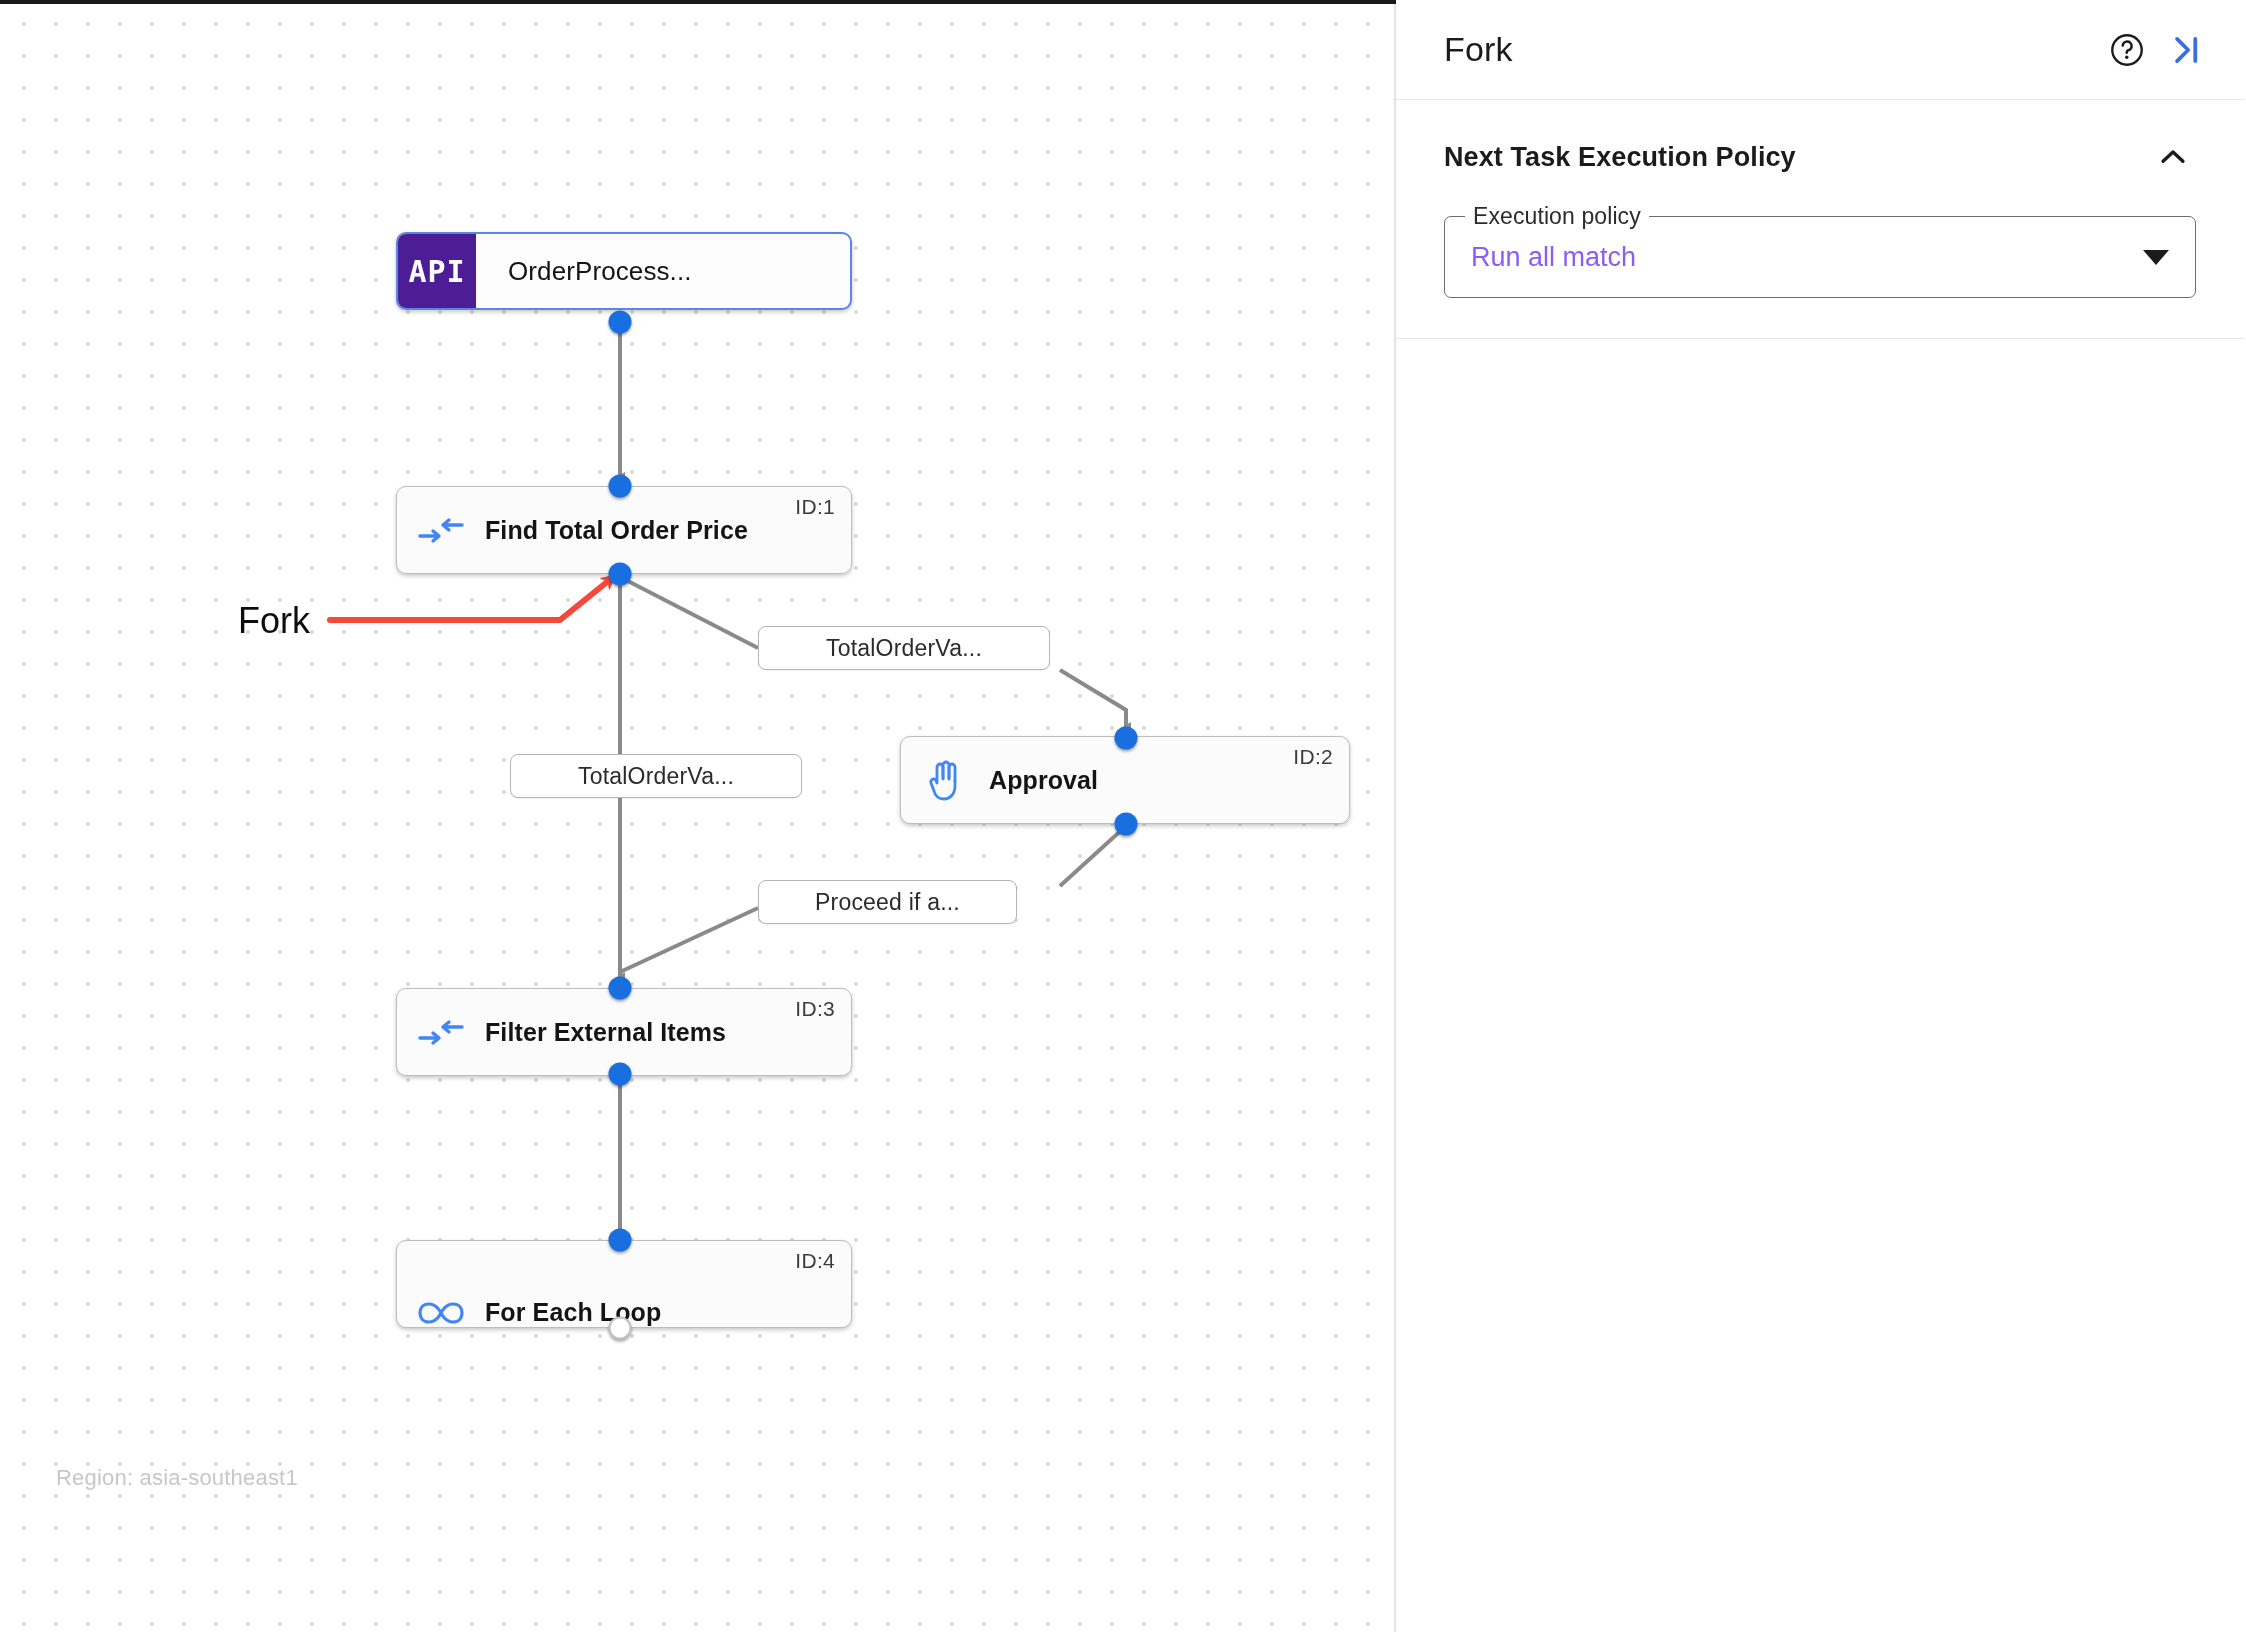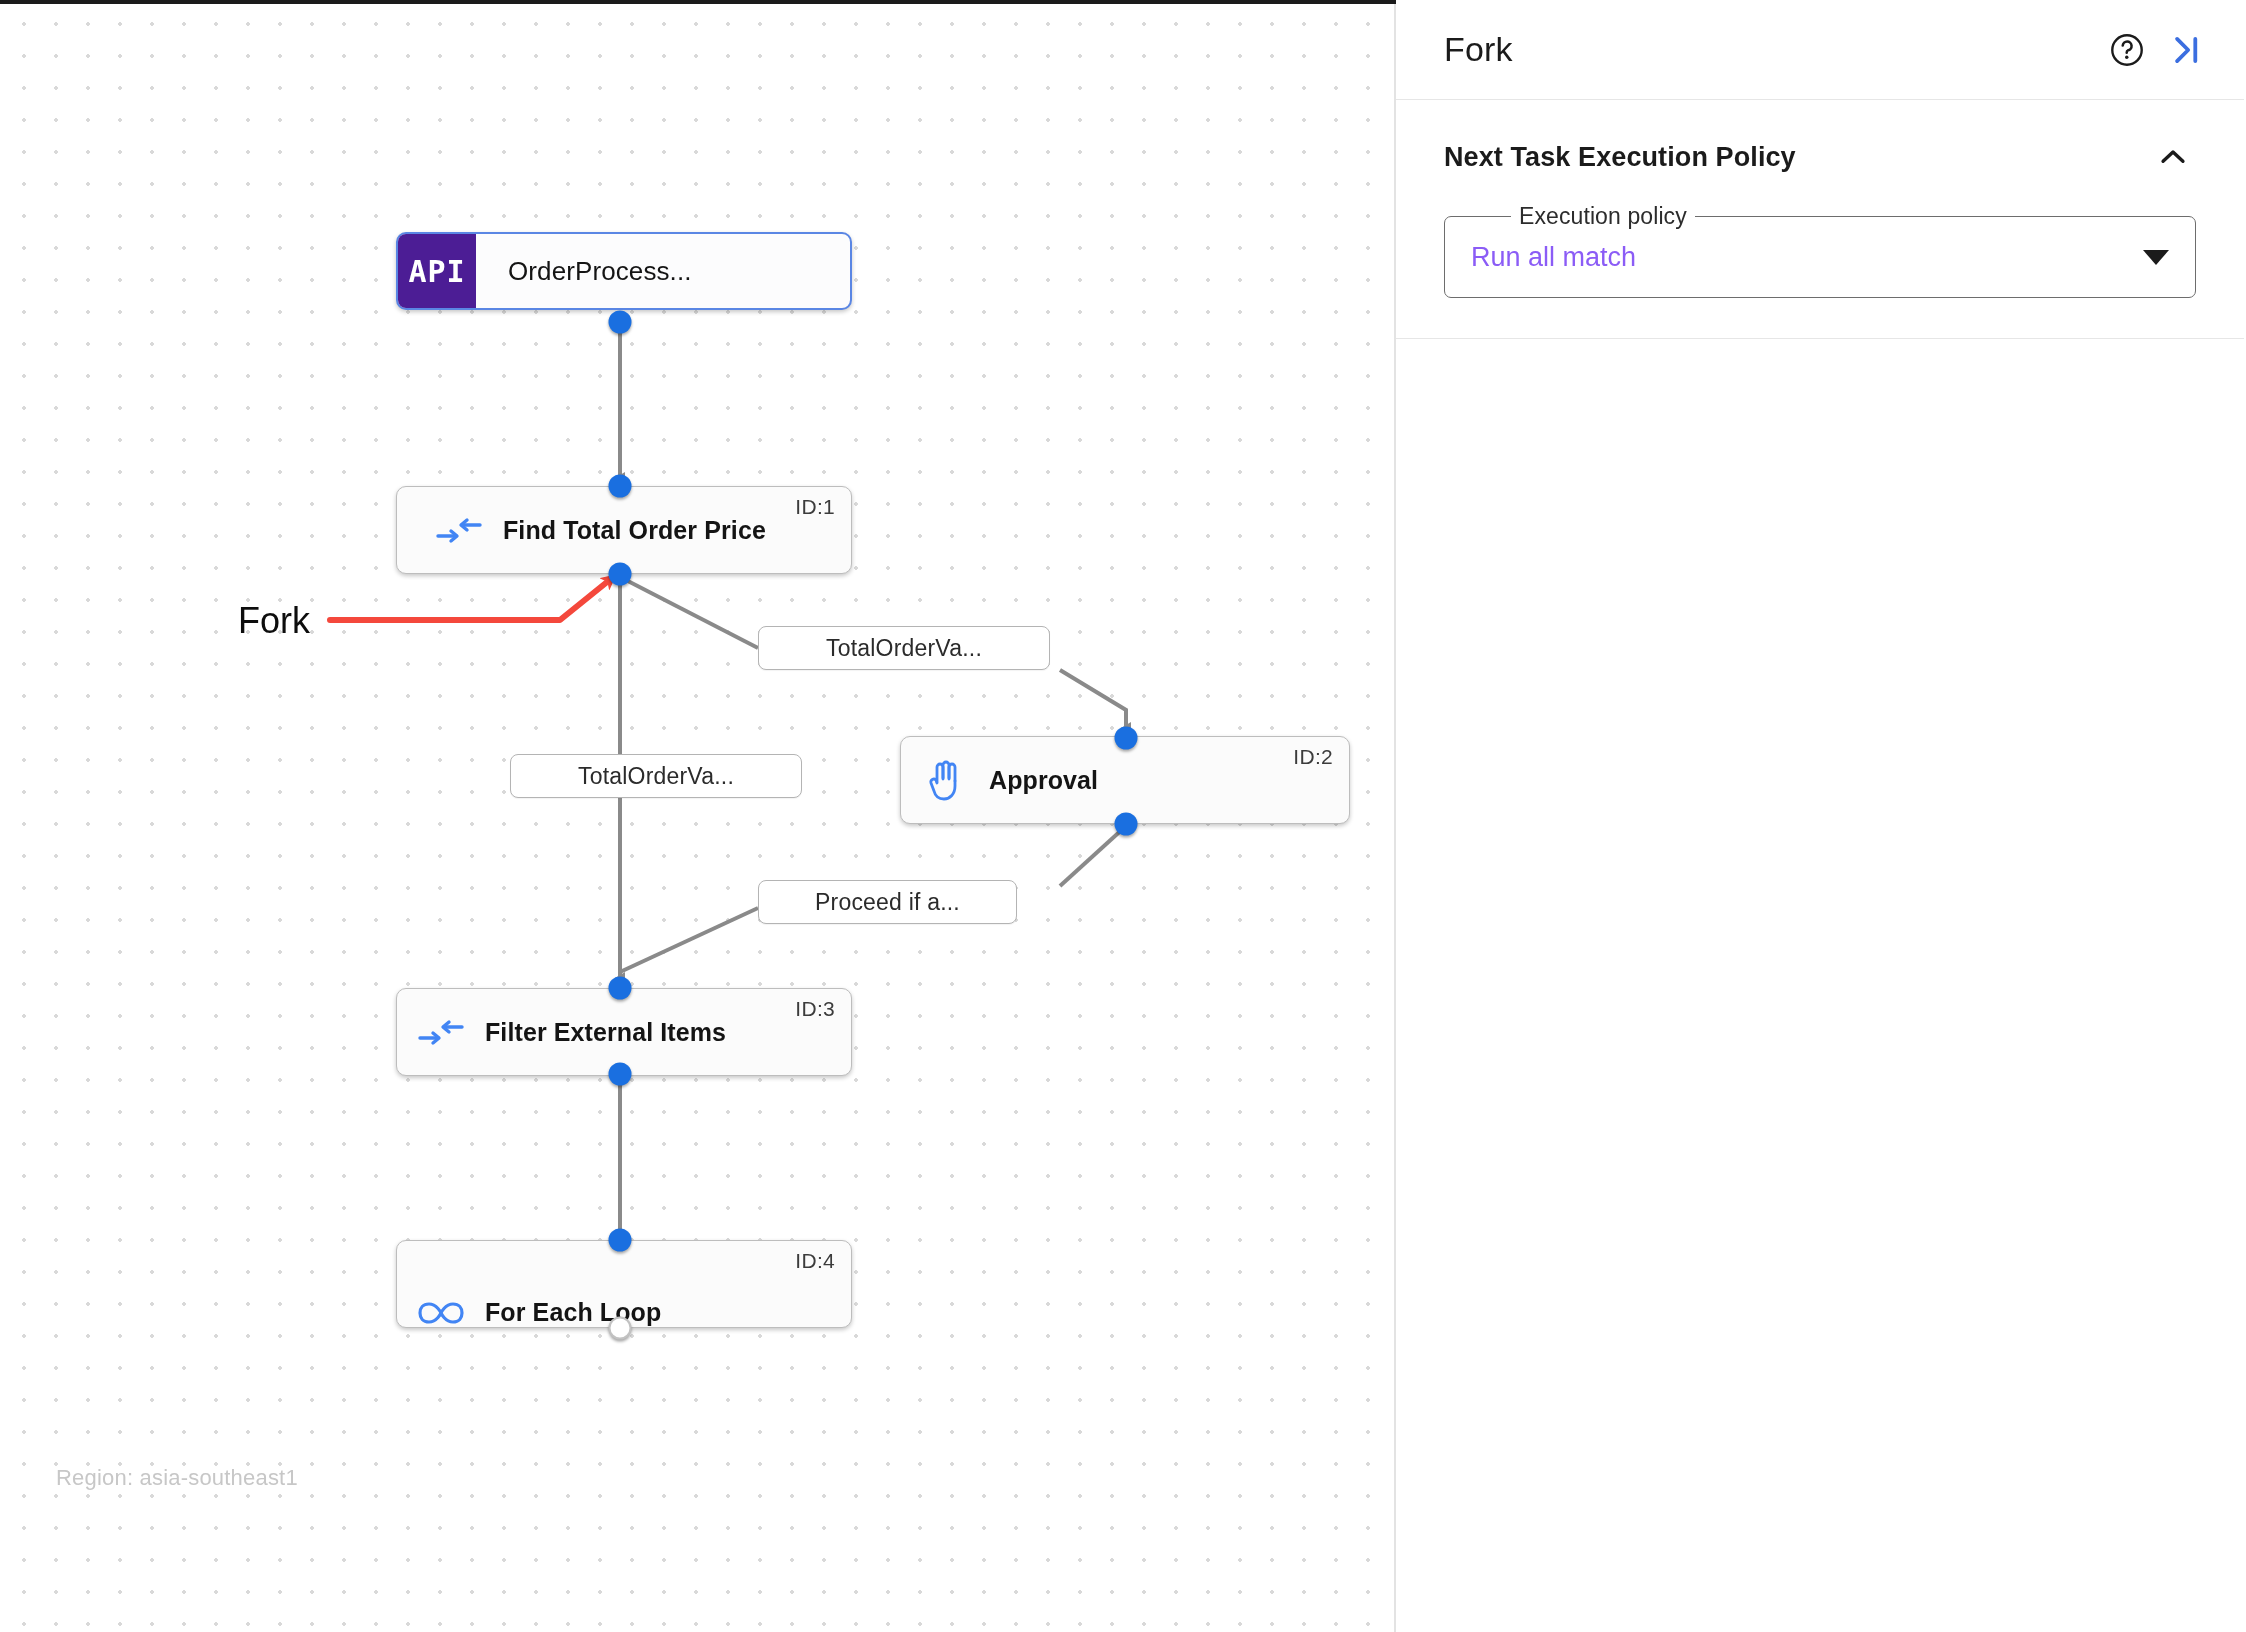--- a/index.html
+++ b/index.html
@@ -158,21 +158,20 @@
     cursor: pointer;
     background: #fff;
   }
   .mat-legend {
     position: absolute;
     top: -14px; left: 20px;
     background: #ffffff;
     padding: 0 8px;
     font-size: 23px; color: #2c2c2c;
     letter-spacing: .1px;
-    margin-left: 46px;
   }
   .mat-value {
     font-size: 27px; color: #8b5cf6; flex: 1;
   }
   .mat-arrow {
     width: 0; height: 0;
     border-left: 13px solid transparent;
     border-right: 13px solid transparent;
     border-top: 15px solid #1b1b1b;
   }
@@ -214,21 +213,21 @@
     </svg>
 
     <div class="annot-label" style="left:238px; top:600px;">Fork</div>
 
     <div class="node selected" style="left:396px; top:232px; width:456px; height:78px;">
       <div class="node-badge">API</div>
       <div class="node-title plain">OrderProcess...</div>
     </div>
     <div class="port" style="left:620px; top:322px;"></div>
 
-    <div class="node" style="left:396px; top:486px; width:456px; height:88px;padding-left:18px;">
+    <div class="node" style="left:396px; top:486px; width:456px; height:88px;">
       <div class="node-icon">
         <svg width="46" height="32" viewBox="0 0 46 32" xmlns="http://www.w3.org/2000/svg">
           <g stroke="#4285f4" stroke-width="3.4" fill="none" stroke-linecap="round" stroke-linejoin="round">
             <path d="M2,22 L20,22"></path>
             <path d="M15,17 L21,22 L15,27"></path>
             <path d="M44,11 L26,11"></path>
             <path d="M31,6 L25,11 L31,16"></path>
           </g>
         </svg>
       </div>

